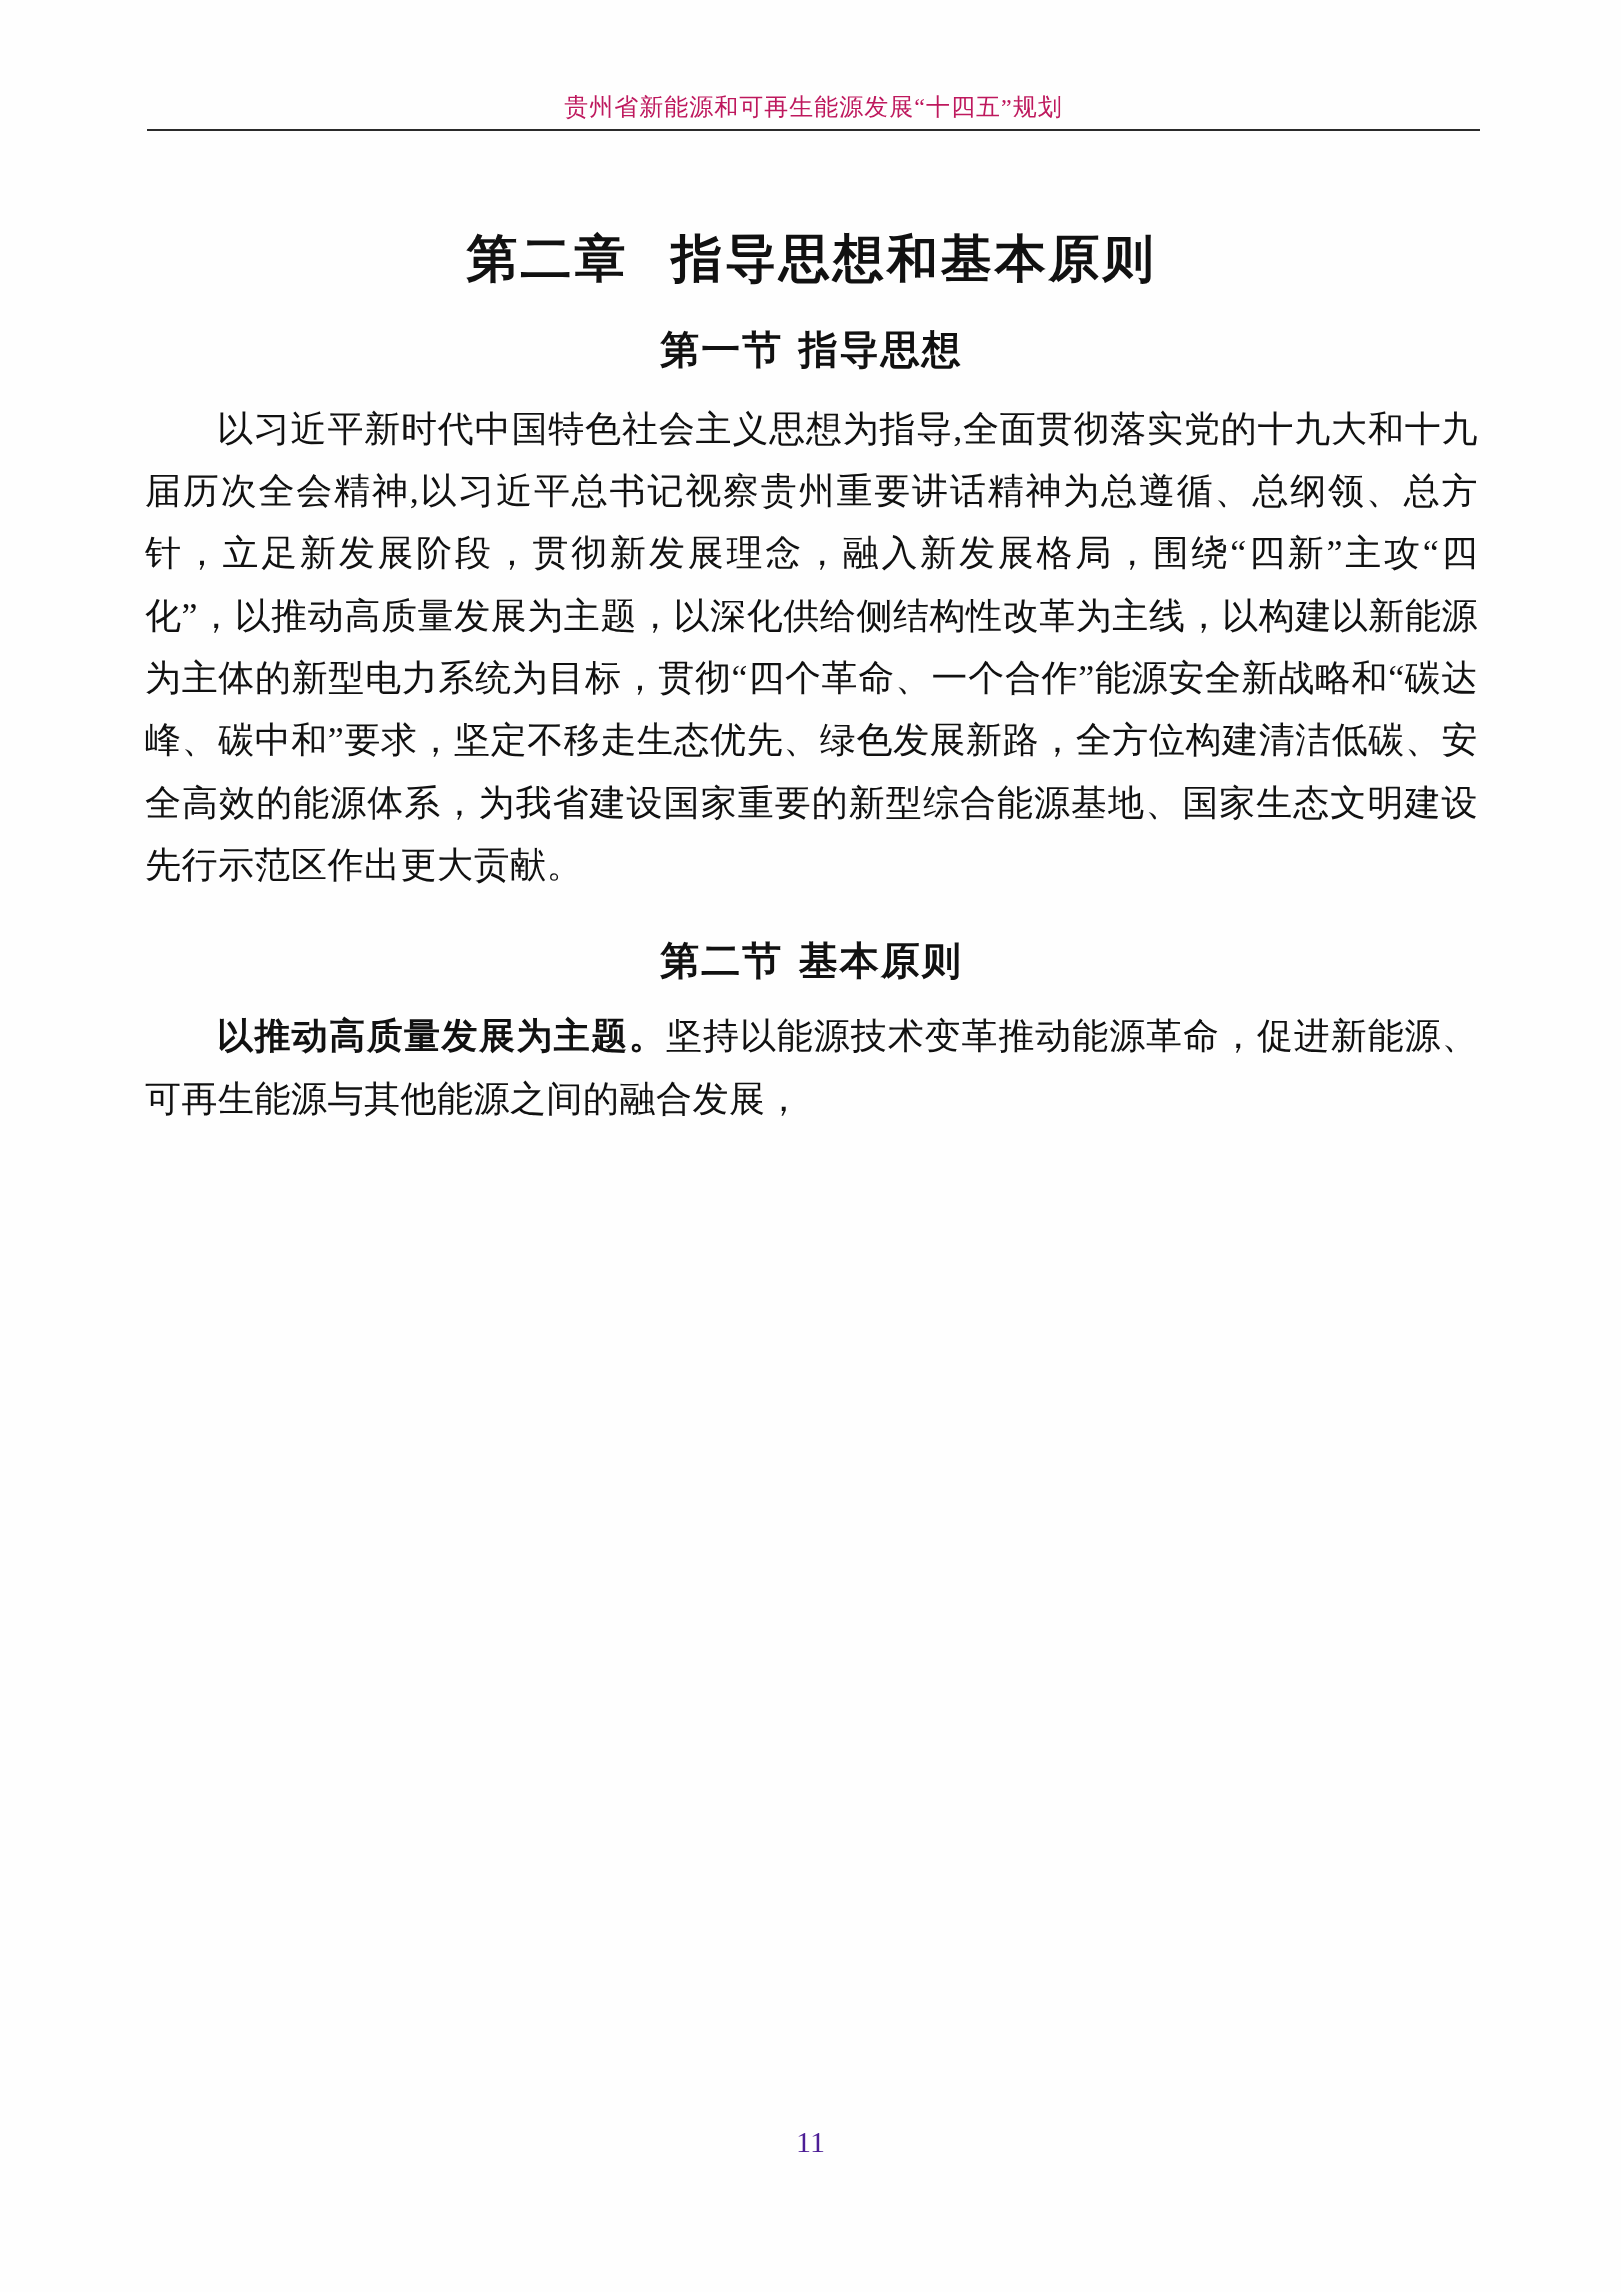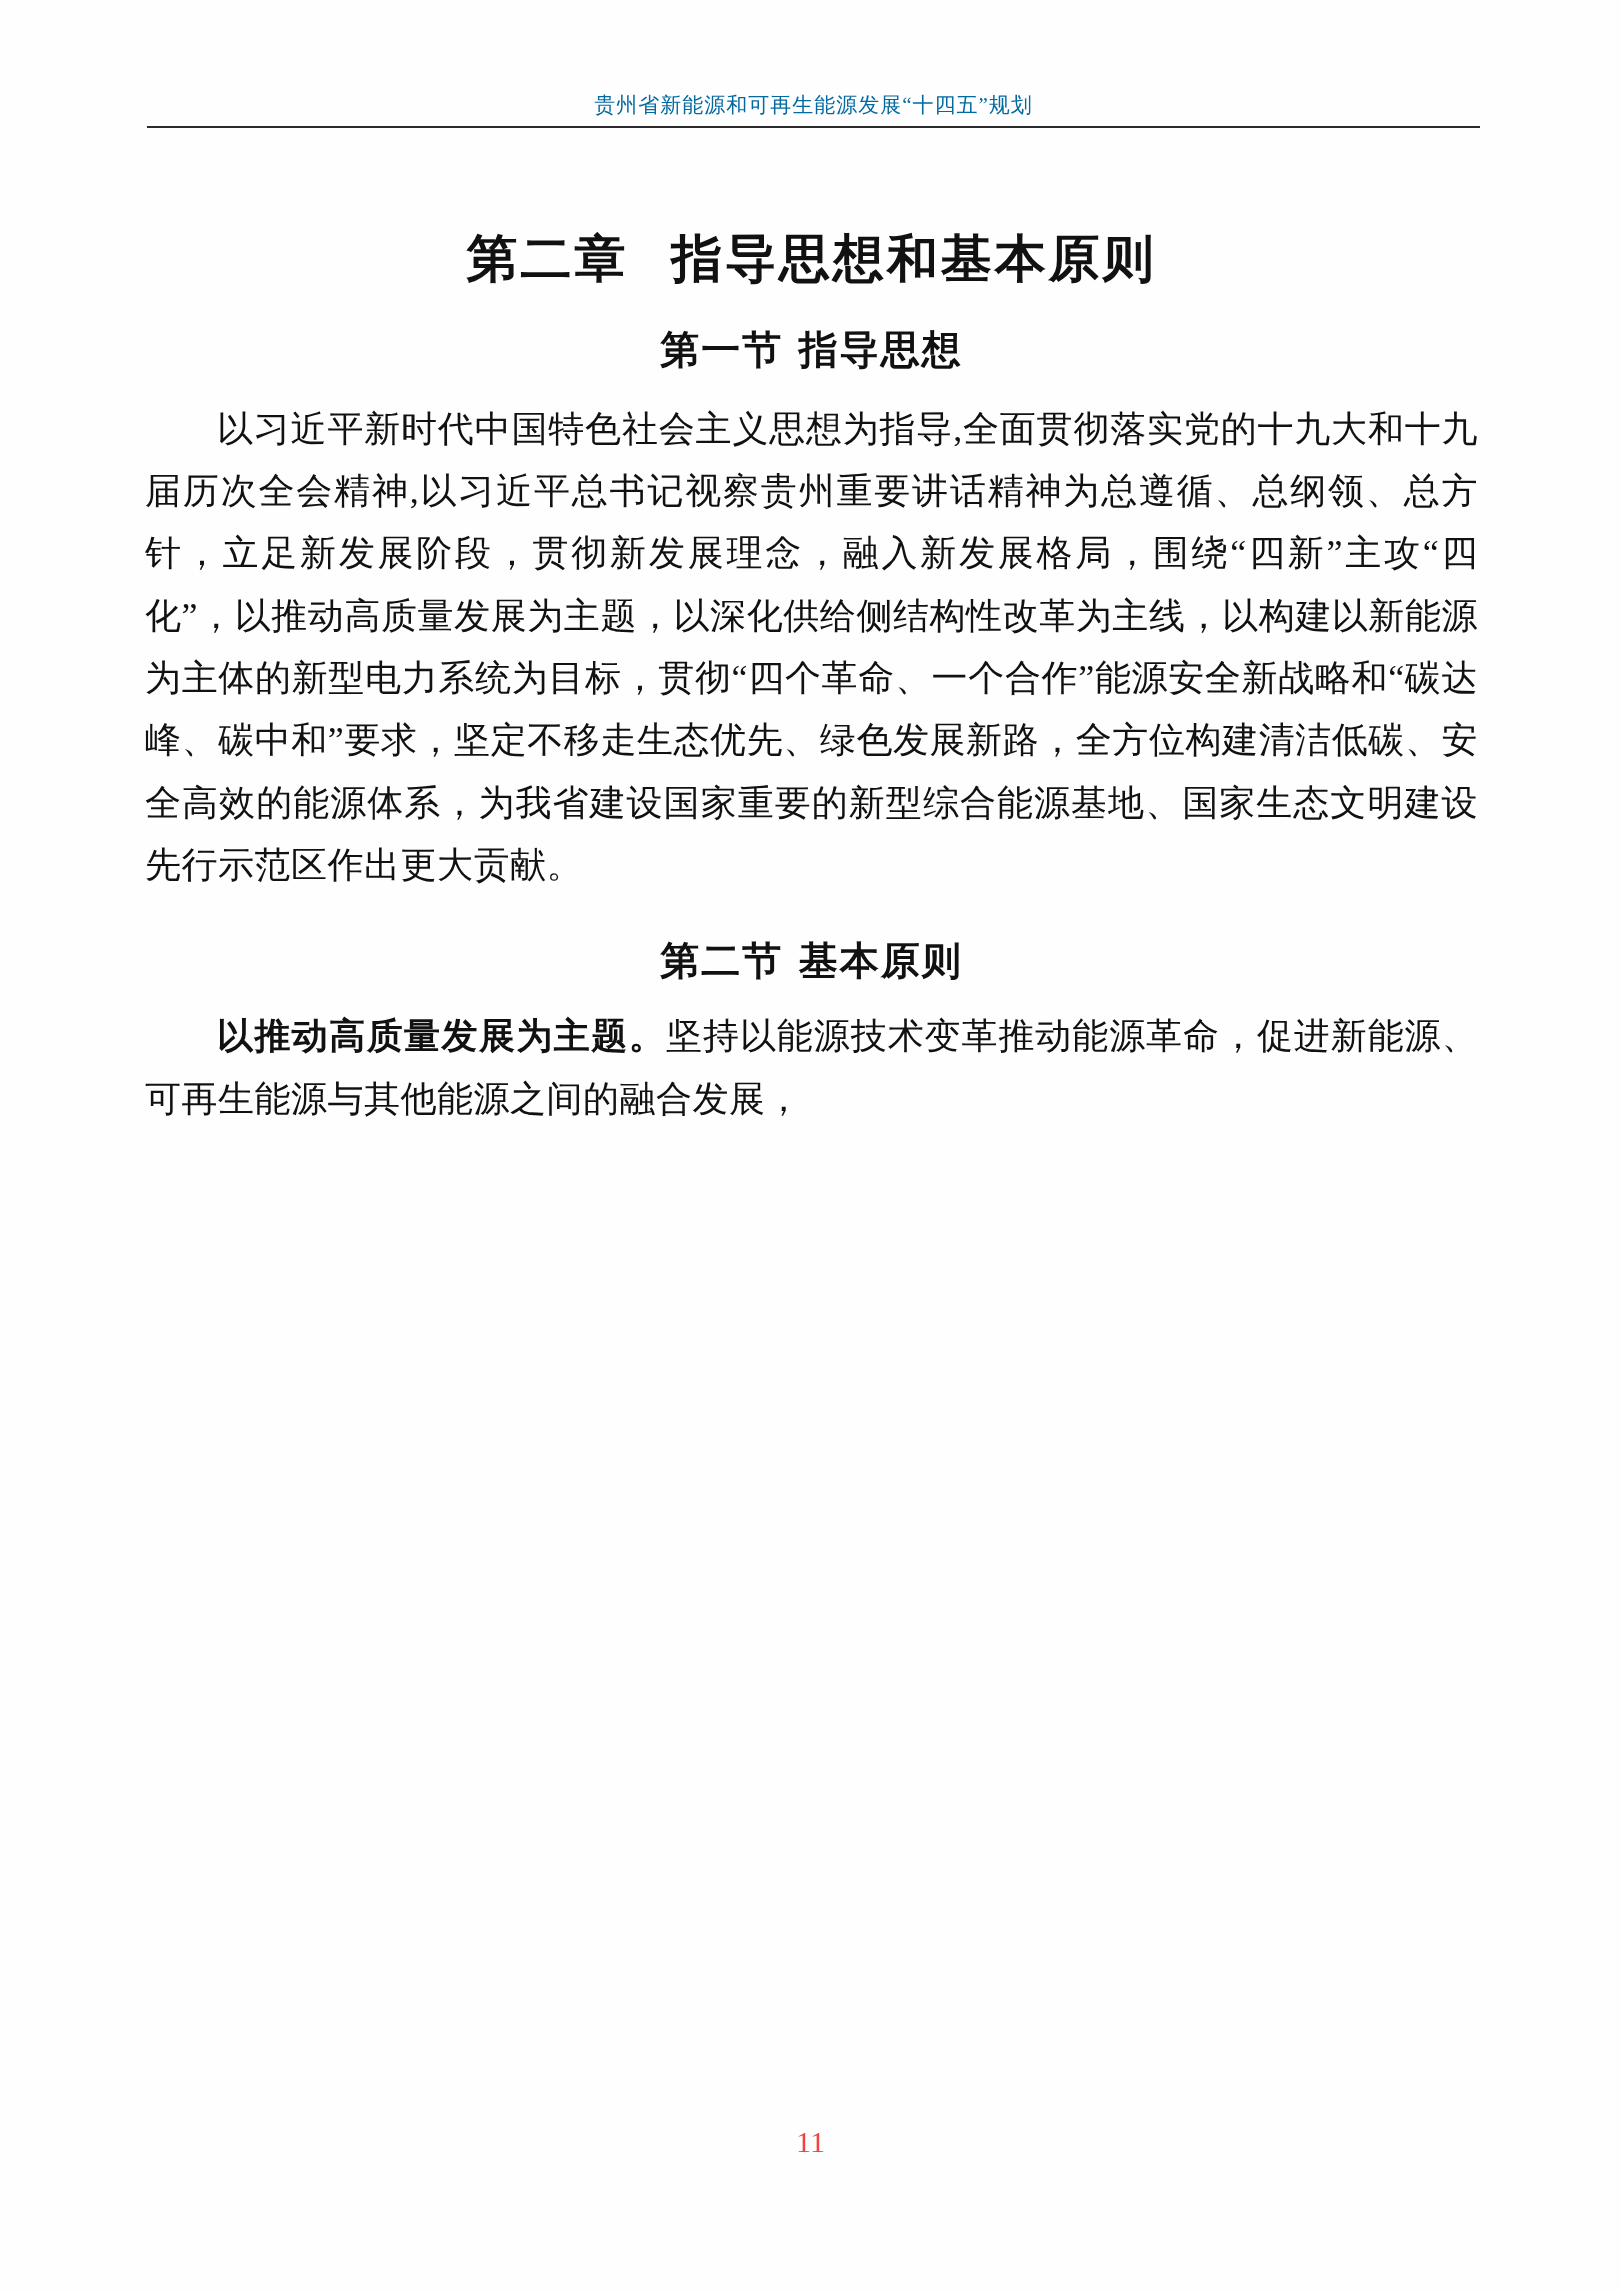--- a/index.html
+++ b/index.html
@@ -20,24 +20,24 @@
 
   
   .header-zone {
     position: absolute;
     top: 94px;
     left: 147px;
     width: 1333px;
   }
   .header-text {
     text-align: center;
-    font-size: 21px;
+    font-size: 24px;
     line-height: 1.1;
     letter-spacing: 1px;
-    color: #0369a1;
+    color: #be185d;
     font-family: "Liberation Serif", "DejaVu Serif", serif;
     white-space: nowrap;
   }
   .header-rule {
     margin-top: 8.8px;
     border-top: 2.9px solid #2b2b2b;
     width: 100%;
     height: 0;
   }
 
@@ -92,21 +92,21 @@
   }
 
   
   .page-number {
     position: absolute;
     top: 2125px;
     left: 0;
     width: 1621px;
     text-align: center;
     font-size: 30px;
-    color: #ef4444;
+    color: #4c1d95;
     font-family: "Liberation Serif", "DejaVu Serif", serif;
   }
 </style>
 </head>
 <body>
 
 <div class="page">
 
   <div class="header-zone">
     <div class="header-text">贵州省新能源和可再生能源发展“十四五”规划</div>

